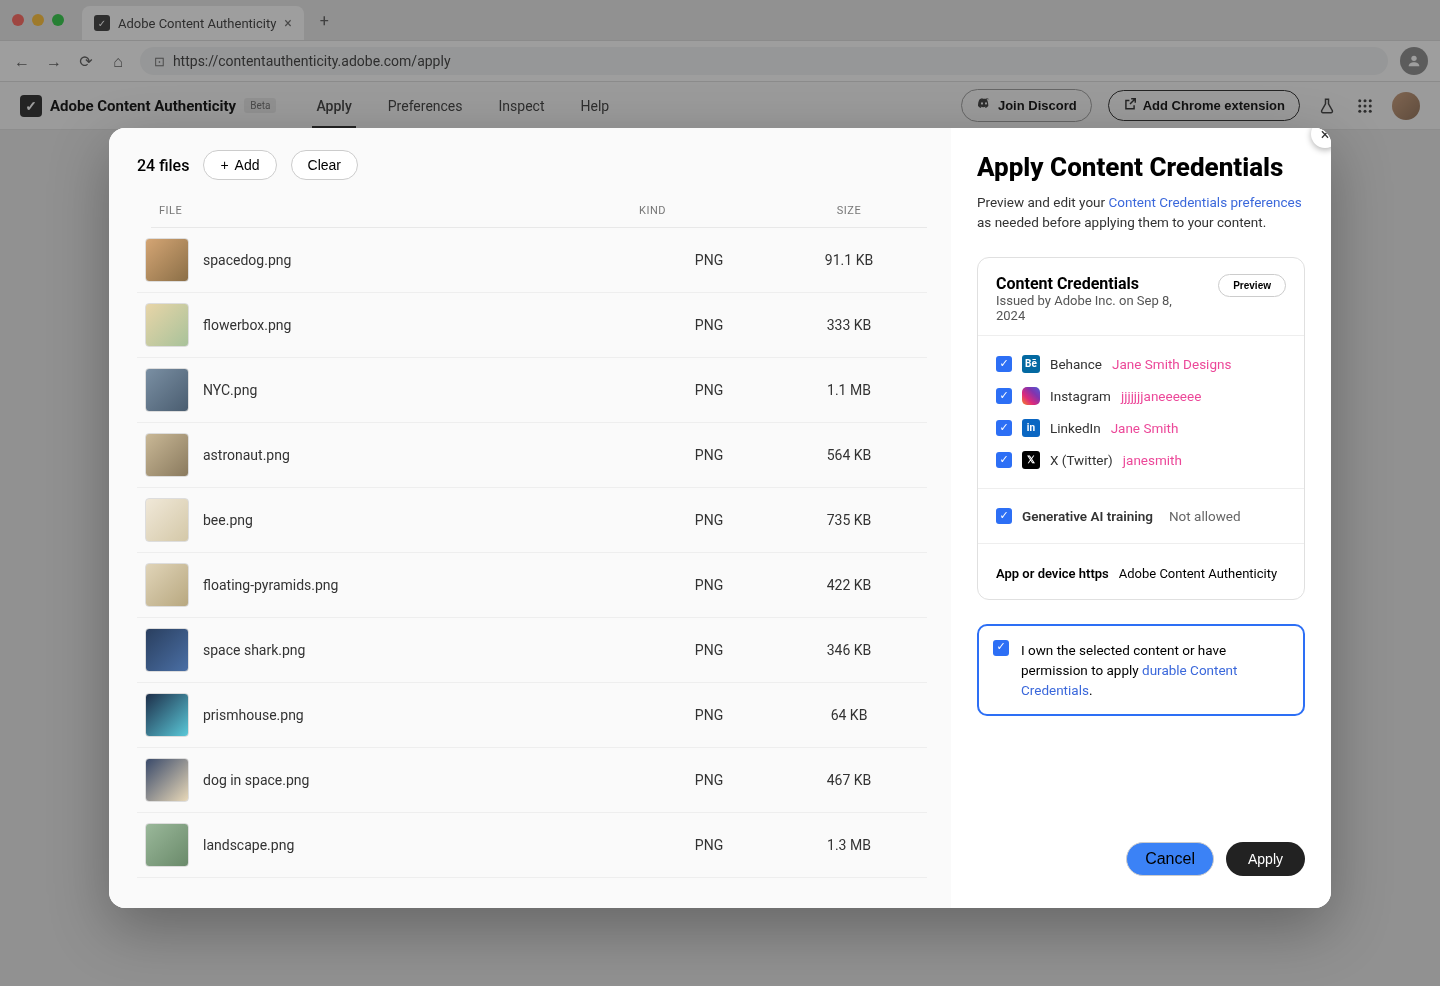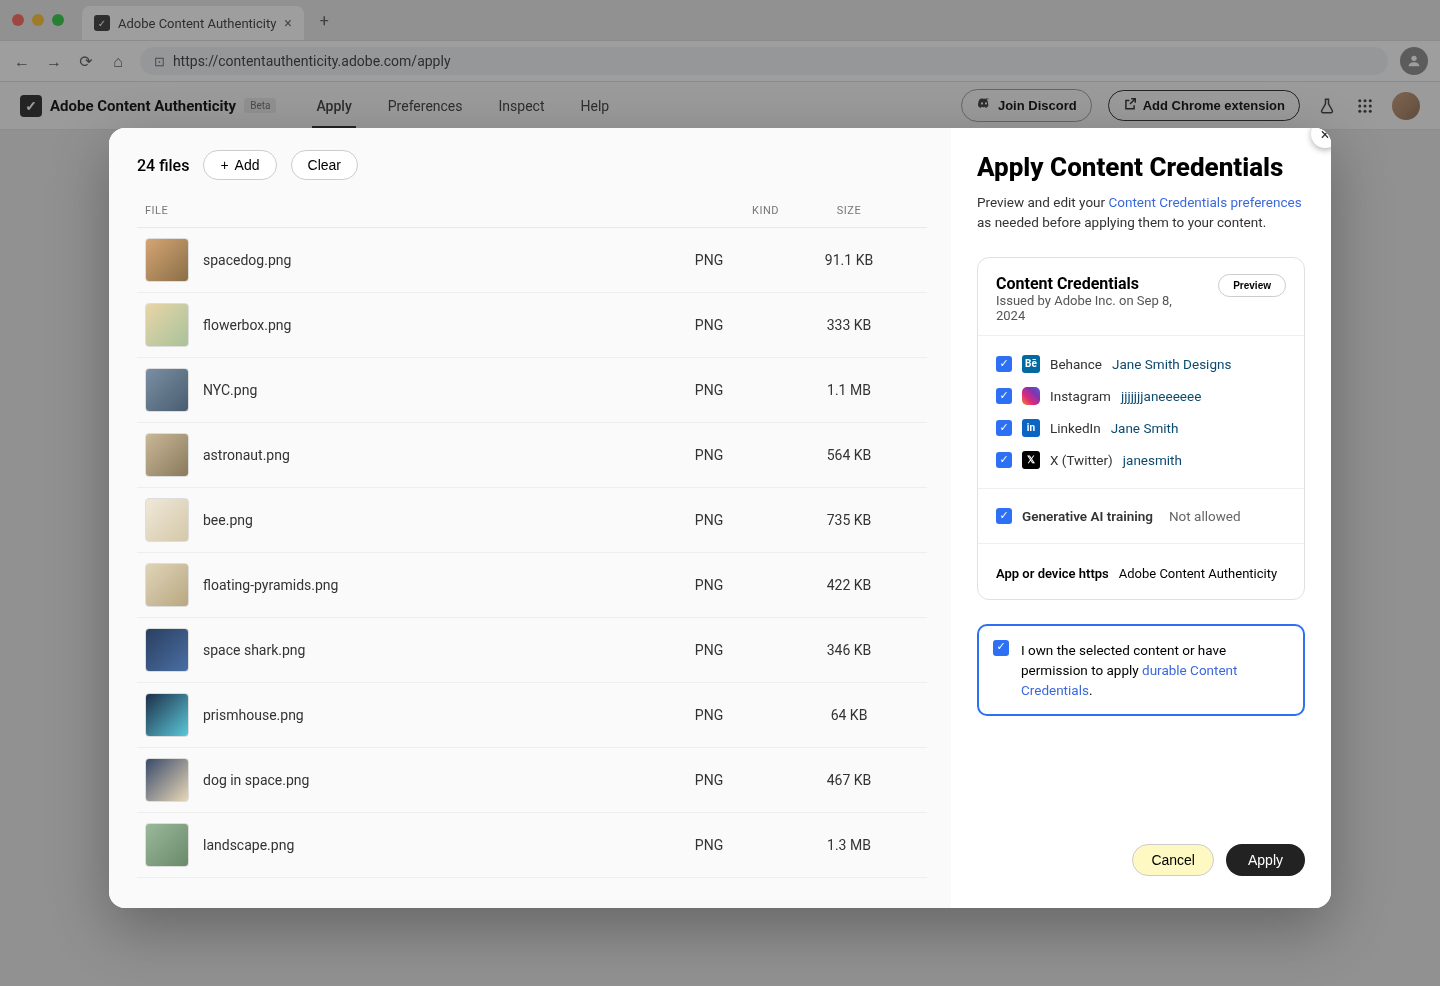--- a/index.html
+++ b/index.html
@@ -42,23 +42,23 @@
 .overlay { position: absolute; inset: 0; background: rgba(40,40,40,0.45); display: flex; align-items: center; justify-content: center; padding-top: 80px; }
 .modal { position: absolute; top: 128px; left: 109px; right: 109px; bottom: 78px; background: #fff; border-radius: 16px; box-shadow: 0 20px 60px rgba(0,0,0,0.3); display: flex; overflow: hidden; }
 .close-btn { position: absolute; top: -8px; right: -8px; width: 28px; height: 28px; border-radius: 50%; background: #fff; box-shadow: 0 2px 6px rgba(0,0,0,0.3); display: flex; align-items: center; justify-content: center; font-size: 16px; color: #333; z-index: 2; }
 
 
 .files-panel { flex: 1; background: #fafafa; padding: 22px 24px 8px 28px; overflow: hidden; display: flex; flex-direction: column; }
 .files-header { display: flex; align-items: center; gap: 14px; margin-bottom: 14px; }
 .file-count { font-size: 16px; font-weight: 500; }
 .pill-btn { border: 1px solid #ccc; background: #fff; border-radius: 18px; padding: 6px 16px; font-size: 14px; display: flex; align-items: center; gap: 6px; }
 .file-table { flex: 1; overflow: hidden; }
-.file-table-head { display: flex; padding: 10px 8px; font-size: 11px; color: #777; letter-spacing: 0.5px; text-transform: uppercase; border-bottom: 1px solid #e8e8e8; }
+.file-table-head { display: flex; padding: 10px 8px; font-size: 11px; color: #777; letter-spacing: 0.5px; text-transform: uppercase; border-bottom: 1px solid #e8e8e8; margin-left: 14px; }
 .col-file { flex: 1; }
-.col-kind { width: 140px; text-align: right; }
+.col-kind { width: 140px; text-align: left; }
 .col-size { width: 140px; text-align: center; }
 .file-row { display: flex; align-items: center; padding: 10px 8px; border-bottom: 1px solid #eee; font-size: 14px; color: #333; }
 .thumb { width: 44px; height: 44px; border-radius: 4px; border: 1px solid #ddd; background: #bbb; margin-right: 14px; flex-shrink: 0; }
 .file-name { flex: 1; }
 .file-kind { width: 140px; text-align: center; }
 .file-size { width: 140px; text-align: center; }
 
 
 .right-panel { width: 380px; background: #fff; padding: 24px 26px; overflow-y: auto; display: flex; flex-direction: column; }
 .right-title { font-size: 26px; font-weight: 800; margin-bottom: 10px; }
@@ -71,28 +71,28 @@
 .preview-btn { border: 1px solid #ccc; background: #fff; border-radius: 18px; padding: 5px 14px; font-size: 10px; font-weight: 600; }
 .cred-divider { height: 1px; background: #eee; margin: 12px -18px; }
 .cred-row { display: flex; align-items: center; gap: 10px; padding: 7px 0; font-size: 13.5px; }
 .chk { width: 16px; height: 16px; border-radius: 3px; background: #2d6ff5; display: flex; align-items: center; justify-content: center; color: #fff; font-size: 11px; flex-shrink: 0; }
 .social-icon { width: 18px; height: 18px; border-radius: 3px; display: flex; align-items: center; justify-content: center; font-size: 10px; font-weight: 700; color: #fff; flex-shrink: 0; }
 .si-be { background: #0369a1; }
 .si-ig { background: linear-gradient(45deg, #f58529, #dd2a7b, #8134af, #515bd4); border-radius: 5px; }
 .si-li { background: #0a66c2; }
 .si-x { background: #000; }
 .cred-label { color: #333; }
-.cred-value { color: #0c4a6e; }
+.cred-value { color: #ec4899; }
 .cred-muted { color: #666; margin-left: 6px; text-align: right; }
 .app-used { display: flex; gap: 10px; padding: 10px 0 2px; font-size: 13px; }
 .app-used-label { font-weight: 600; }
 
 .own-box { border: 2px solid #2d6ff5; border-radius: 10px; padding: 14px 14px; display: flex; gap: 12px; font-size: 13.5px; line-height: 1.5; margin-bottom: 22px; }
 .modal-actions { margin-top: auto; display: flex; justify-content: flex-end; gap: 12px; padding-bottom: 8px; }
-.btn-secondary { border: 1px solid #ccc; background: #fef9c3; border-radius: 18px; padding: 7px 18px; font-size: 14px; }
+.btn-secondary { border: 1px solid #ccc; background: #3b82f6; border-radius: 18px; padding: 7px 18px; font-size: 16px; }
 .btn-primary { border: none; background: #222; color: #fff; border-radius: 18px; padding: 7px 22px; font-size: 14px; }
 
 .thumb.t0{background:linear-gradient(135deg,#d4a574,#8b6f47)}
 .thumb.t1{background:linear-gradient(135deg,#e8d5a8,#a8c29a)}
 .thumb.t2{background:linear-gradient(135deg,#7a8fa3,#4a5d70)}
 .thumb.t3{background:linear-gradient(135deg,#c9b896,#8a7a5e)}
 .thumb.t4{background:linear-gradient(135deg,#f0e8d8,#d4c8a8)}
 .thumb.t5{background:linear-gradient(135deg,#e0d4b8,#b8a880)}
 .thumb.t6{background:linear-gradient(135deg,#2a3f5f,#4a6fa5)}
 .thumb.t7{background:linear-gradient(135deg,#1e2f4a,#5ac8d8)}

